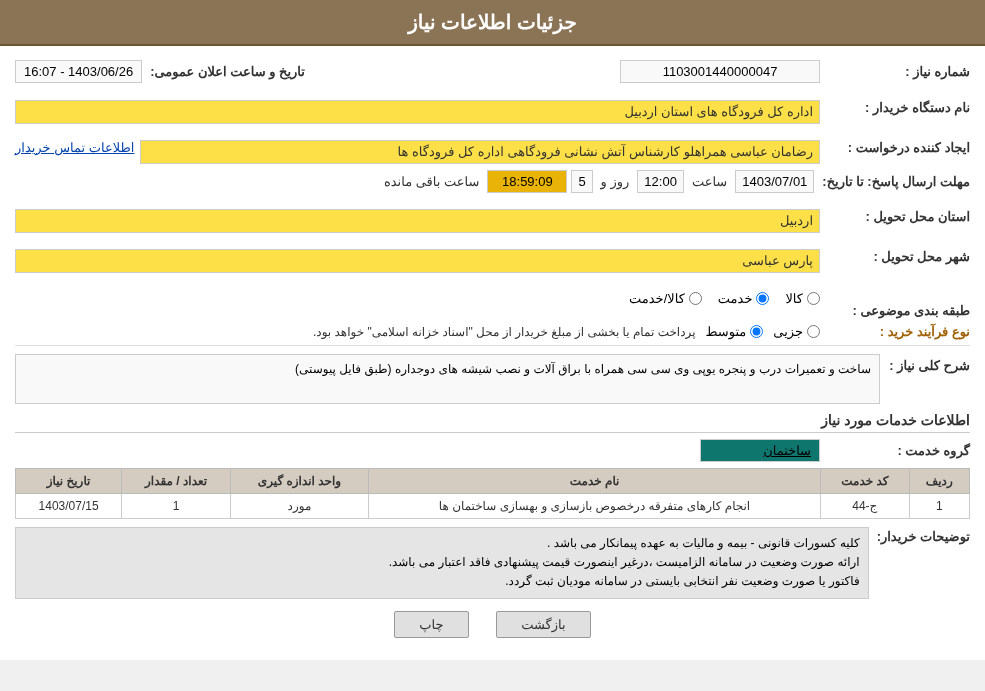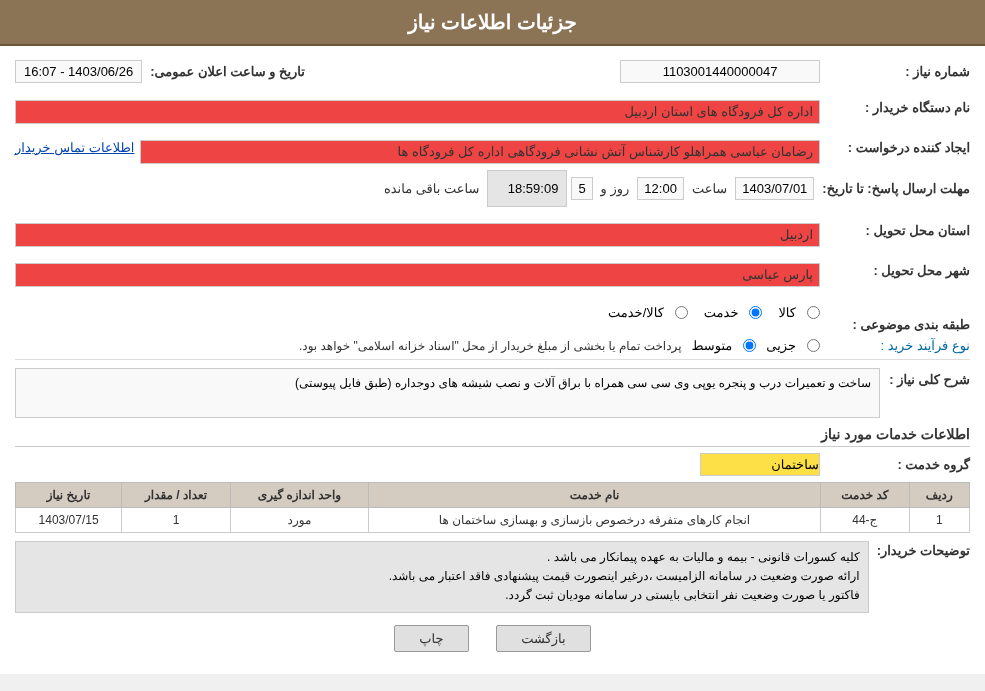--- a/index.html
+++ b/index.html
@@ -39,21 +39,21 @@
     .info-label {
       color: #333;
       font-weight: bold;
       min-width: 150px;
       text-align: right;
       padding-left: 8px;
       white-space: nowrap;
     }
     .info-value {
       flex: 1;
-      background: #ef4444;
+      background: #fde047;
       border: 1px solid #ccc;
       padding: 3px 6px;
       min-height: 24px;
       color: #333;
       margin-top: 10px;
     }
     .shomara-value {
       border: 1px solid #ccc;
       padding: 3px 8px;
       background: #f9f9f9;
@@ -96,24 +96,24 @@
       padding: 3px 6px;
       background: #f9f9f9;
       text-align: center;
     }
     .mohlat-text {
       padding: 0 4px;
       color: #333;
     }
     .remaining-box {
       border: 1px solid #ccc;
-      padding: 10px 8px;
-      background: #e5e5e5;
+      padding: 3px 8px;
+      background: #eab308;
       min-width: 80px;
-      text-align: right;
+      text-align: center;
     }
     .remaining-label {
       color: #333;
       padding: 0 4px;
     }
 
     
     .radio-row {
       display: flex;
       align-items: center;
@@ -128,35 +128,35 @@
       margin-top: 24px;
     }
     .radio-options {
       display: flex;
       align-items: center;
       gap: 16px;
     }
     .radio-option {
       display: flex;
       align-items: center;
-      gap: 11px;
+      gap: 4px;
     }
     .radio-option input[type="radio"] {
       margin: 0;
     }
 
     
     .faraind-row {
       display: flex;
       align-items: center;
       margin-bottom: 6px;
     }
     .faraind-label {
-      color: #0369a1;
-      font-weight: normal;
+      color: #a16207;
+      font-weight: bold;
       min-width: 150px;
       text-align: right;
       padding-left: 8px;
     }
     .faraind-options {
       display: flex;
       align-items: center;
       gap: 10px;
       flex-wrap: wrap;
     }
@@ -183,23 +183,24 @@
     }
     .group-label {
       color: #333;
       font-weight: bold;
       min-width: 150px;
       text-align: right;
       padding-left: 8px;
     }
     .group-value {
       border: 1px solid #ccc;
-      padding: 3px 0;
-      background: #fde047;
+      padding: 3px 8px;
+      background: #0f766e;
       min-width: 120px;
+      text-decoration: underline;
     }
 
     
     .items-table {
       width: 100%;
       border-collapse: collapse;
       margin: 6px 0;
       font-size: 12px;
     }
     .items-table th {

